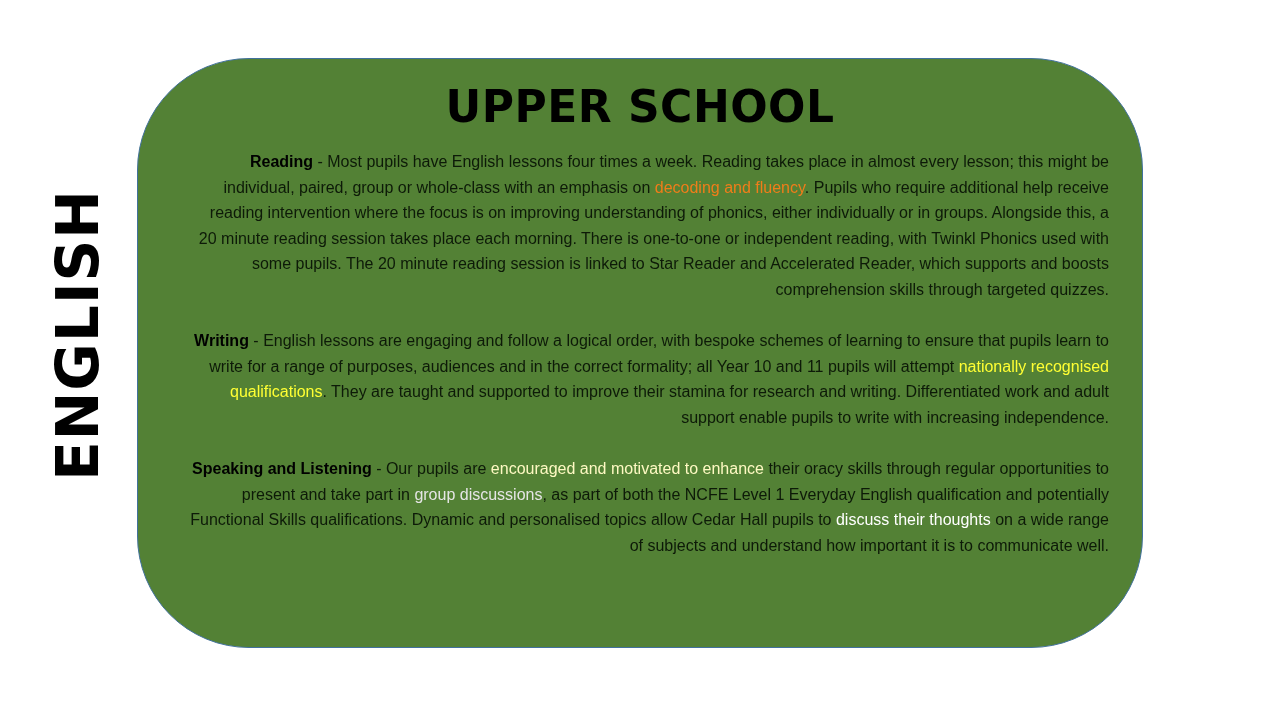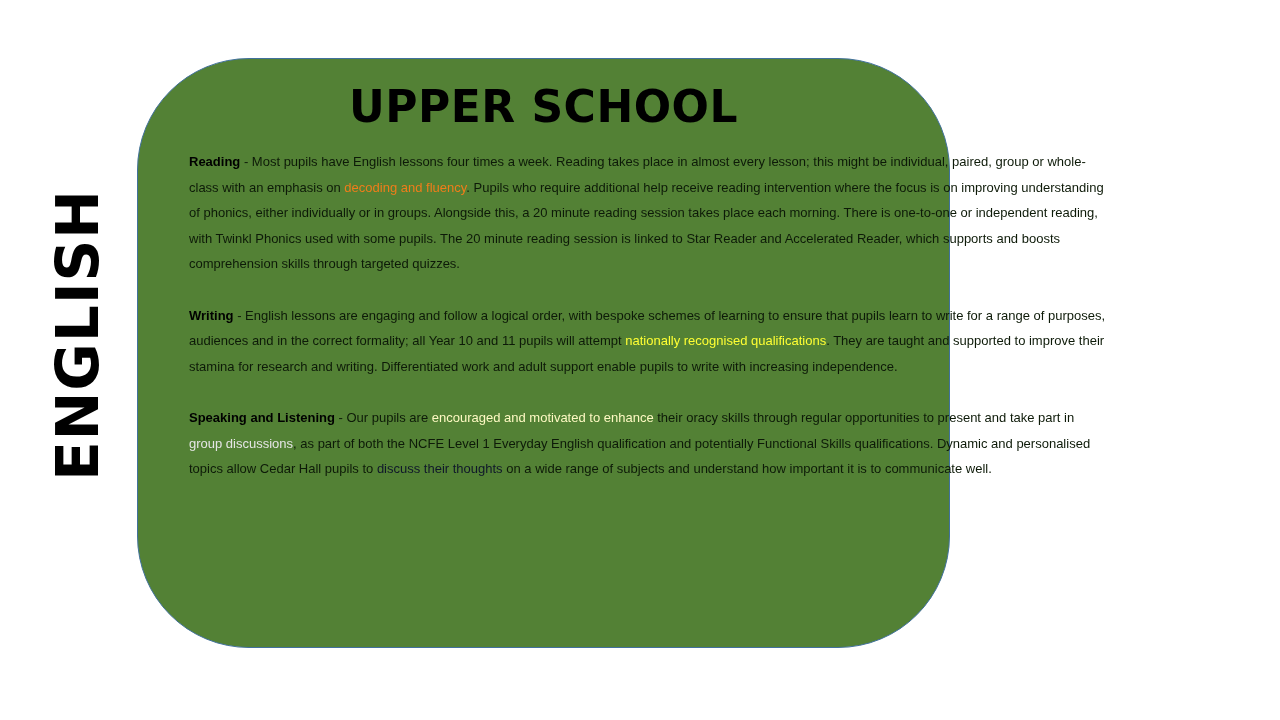--- a/index.html
+++ b/index.html
@@ -32,21 +32,21 @@
       font-weight: bold;
       font-size: 58px;
       letter-spacing: 1px;
       color: #000000;
       line-height: 1;
     }
     .panel {
       position: absolute;
       left: 137px;
       top: 58px;
-      width: 813px;
+      width: 1006px;
       height: 590px;
       background: #538135;
       border: 1px solid #41719c;
       border-radius: 112px;
       box-sizing: border-box;
     }
     .panel-title {
       position: absolute;
       left: 0;
       right: 0;
@@ -58,36 +58,37 @@
       color: #000000;
       letter-spacing: 0.5px;
       line-height: 1.1;
     }
     .content {
       position: absolute;
       left: 51px;
       top: 90px;
       width: 920px;
       font-family: "Liberation Sans", sans-serif;
-      font-size: 13px;
+      font-size: 16px;
       line-height: 25.6px;
       color: #0d1a08;
+      text-align: right;
     }
     .para {
       margin: 0 0 25.6px 0;
     }
     .para b {
       font-weight: bold;
       color: #000000;
     }
     .hl-orange { color: #f07d1a; }
     .hl-yellow { color: #ffff33; margin-top: 48px; }
     .hl-lightgreen { color: #fef9c3; }
     .hl-pink { color: #e5e5e5; }
-    .hl-purple { color: #0f172a; }
+    .hl-purple { color: #ffffff; }
   </style>
 </head>
 <body>
 
 <div class="side-title">
   <span>ENGLISH</span>
 </div>
 
 <div class="panel">
   <div class="panel-title">UPPER SCHOOL</div>

